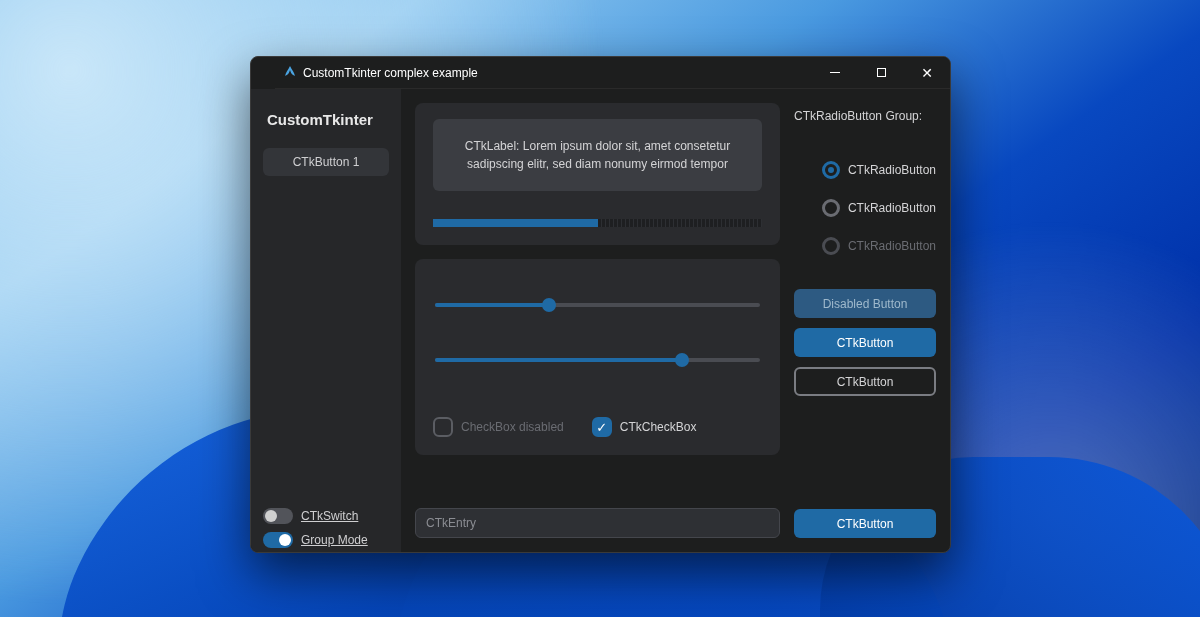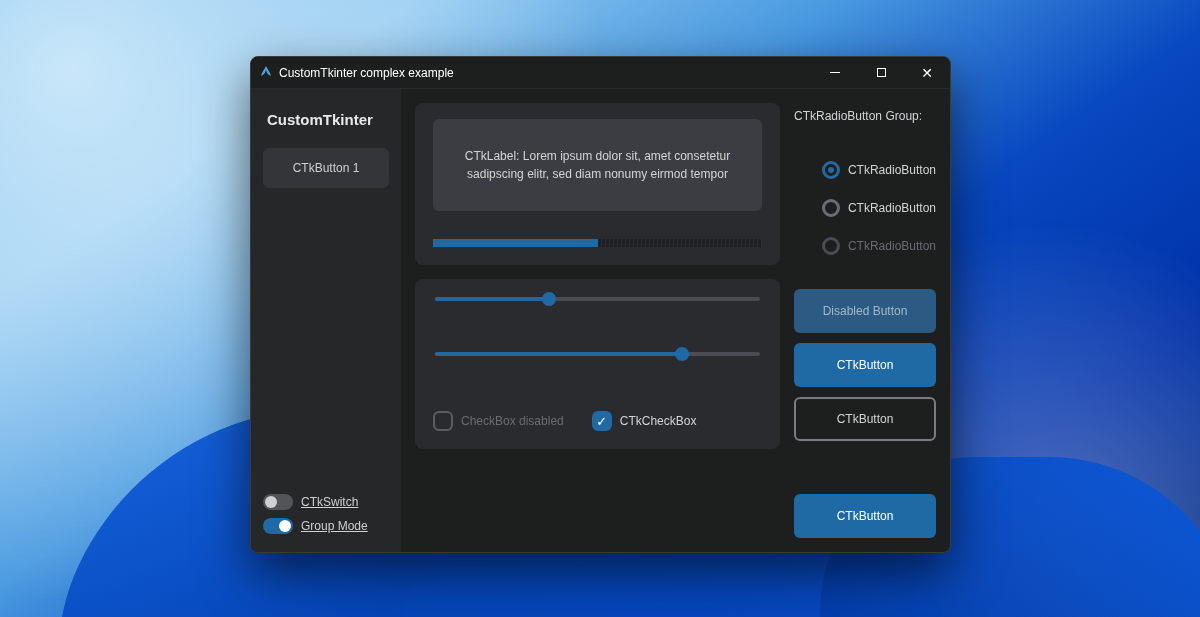--- a/index.html
+++ b/index.html
@@ -31,42 +31,43 @@
     box-shadow: 0 20px 50px rgba(0,0,0,0.6);
     display: flex; flex-direction: column;
     overflow: hidden;
   }
   .titlebar {
     height: 32px;
     background: #1d1e1e;
     display: flex; align-items: center;
     padding-left: 8px;
     border-bottom: 1px solid #2a2a2a;
+    margin-left: 24px;
   }
   .titlebar .feather { width:14px; height:14px; margin-right:6px; display:flex; align-items:center; justify-content:center;}
   .titlebar .title { color:#ffffff; font-size:12px; }
   .winbtns { margin-left:auto; display:flex; }
   .winbtn { width:46px; height:32px; display:flex; align-items:center; justify-content:center; color:#fff; font-size:10px;}
   .minline { width:10px; height:1px; background:#fff; }
   .maxsq { width:9px; height:9px; border:1px solid #fff; }
   .xicon { font-size:14px; font-weight:300;}
 
   .body { flex:1; display:flex; }
 
   .sidebar {
     width: 150px;
     background: #262729;
     display:flex; flex-direction:column;
-    padding: 18px 12px 18px 12px;
+    padding: 18px 12px 4px 12px;
   }
   .logo { color:#e8e8e8; font-size:15px; font-weight:600; margin: 4px 4px 20px 4px;}
   .sbtn {
     background:#333539; color:#cfcfd1;
     border:none; border-radius:6px;
-    font-size:12px; height:40px;
+    font-size:12px; height:28px;
     margin-bottom:12px; cursor:pointer;
   }
   .sidebar .spacer{ flex:1; }
   .sw-row { display:flex; align-items:center; gap:8px; margin-top:8px;}
   .sw-label{ color:#cfcfd1; font-size:12px;text-decoration:underline;}
   .switch {
     width:30px; height:16px; border-radius:10px;
     position:relative; background:#52545a; cursor:pointer;
   }
   .switch .knob{
@@ -84,21 +85,21 @@
     flex:1; display:flex; flex-direction:column; gap:14px;
   }
   .card {
     background:#2a2b2e; border-radius:8px;
     padding:16px 18px 18px 18px;
     display:flex; flex-direction:column;
   }
   .labelbox{
     background:#3b3d42; border-radius:6px;
     color:#d4d4d6; font-size:12px; text-align:center;
-    padding:28px 30px; line-height:1.5;
+    padding:18px 30px; line-height:1.5;
   }
   .progress{
     margin-top:28px; height:8px; background:#1e1f21;
     border-radius:0; position:relative; overflow:hidden;
     border-right: 0;
   }
   .progress::after{
     content:""; position:absolute; right:0; top:0; bottom:0; width:50%;
     background: repeating-linear-gradient(90deg,#1e1f21 0 3px,#2d2f33 3px 4px);
   }
@@ -154,21 +155,21 @@
     border:3px solid #6a6c72; display:flex; align-items:center; justify-content:center;
   }
   .radio.sel .ring{ border-color:#1f6aa5;}
   .radio.sel .ring::after{
     content:""; width:6px; height:6px; border-radius:50%; background:#1f6aa5;
   }
   .radio.dis{ color:#6a6c72; cursor:default;}
   .radio.dis .ring{ border-color:#4a4c52;}
 
   .btn{
-    height:44px; border-radius:6px; font-size:12px;
+    height:29px; border-radius:6px; font-size:12px;
     border:none; cursor:pointer; color:#fff;
     background:#1f6aa5;
   }
   .btn.disabled{ background:#2d5a82; color:#9fb9cc; cursor:default;}
   .btn.outline{
     background:transparent; border:2px solid #7a7c82; color:#d4d4d6;
   }
   .rightcol .spacer2{ flex:1; }
 
   .bottomrow{ display:flex; gap:14px; align-items:center;}
@@ -228,21 +229,21 @@
 
       <div class="centercol">
 
         <div class="card">
           <div class="labelbox">CTkLabel: Lorem ipsum dolor sit, amet consetetur sadipscing elitr, sed diam nonumy eirmod tempor</div>
           <div class="progress">
             <div class="fill" style="width:50%"></div>
           </div>
         </div>
 
-        <div class="card" style="gap:31px; padding-top:8px;">
+        <div class="card" style="gap:31px; padding-top:34px;">
           <div class="slider">
             <div class="track">
                 <div class="trackfill" style="width:35%"></div>
               </div>
             <div class="thumb" style="left:35%"></div>
           </div>
           <div class="slider">
             <div class="track">
                 <div class="trackfill" style="width:76%"></div>
               </div>
@@ -257,20 +258,25 @@
               <div class="box">
                   <span class="checkmark">✓</span>
                 </div>
               <span>CTkCheckBox</span>
             </div>
           </div>
         </div>
 
         <div style="flex:1"></div>
 
+        <div class="bottomrow">
+          <div class="entry">
+            <span>CTkEntry</span>
+          </div>
+        </div>
 
       </div>
 
       <div class="rightcol">
         <div class="grouplabel">CTkRadioButton Group:</div>
 
         <div style="height:6px"></div>
         <div class="radio sel">
           <div class="ring"></div>
           <span>CTkRadioButton</span>

